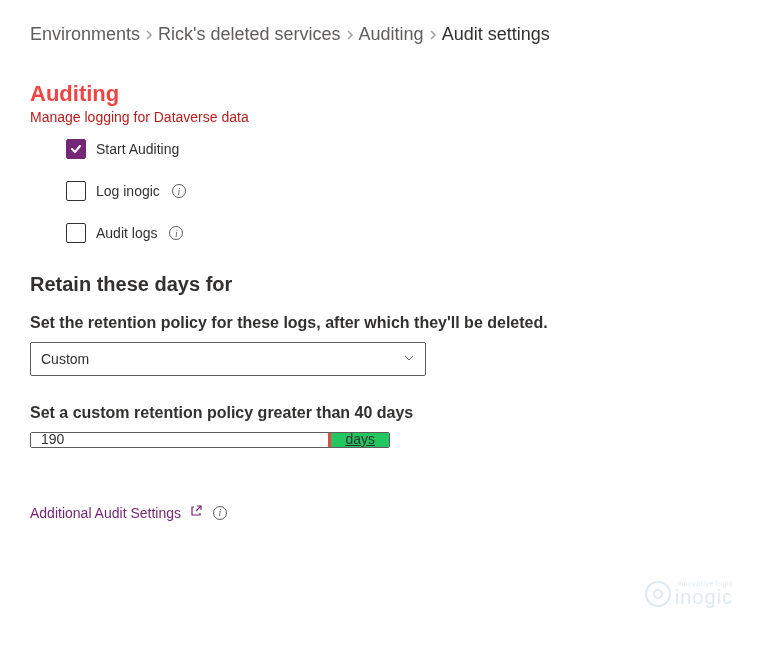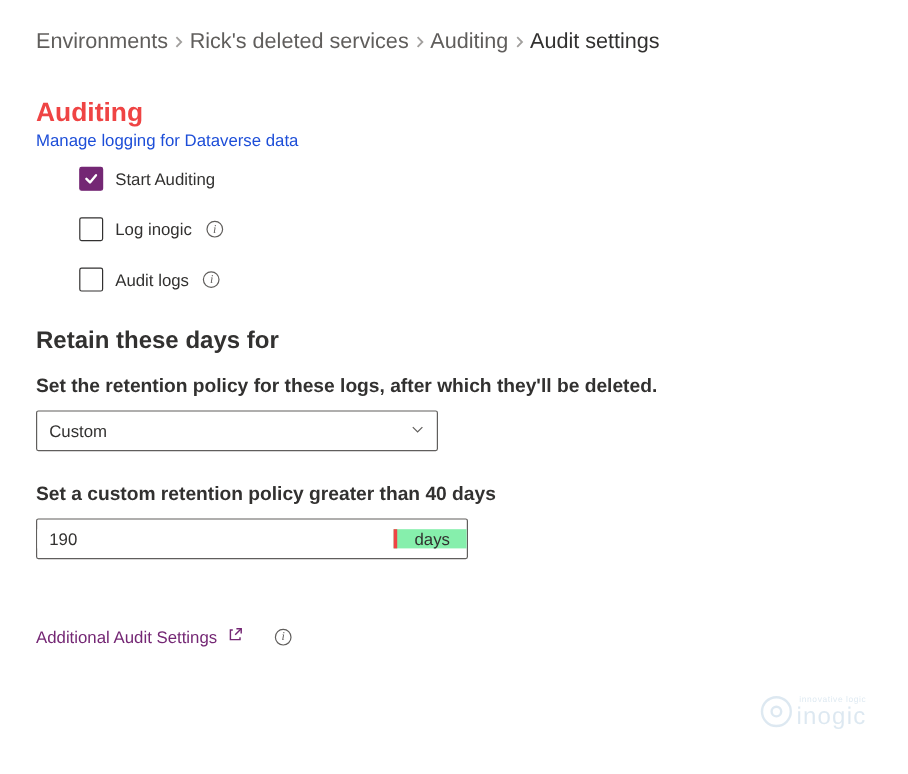--- a/index.html
+++ b/index.html
@@ -35,21 +35,21 @@
       font-size: 14px;
     }
     .page-title {
       font-size: 22px;
       font-weight: 600;
       color: #ef4444;
       margin-bottom: 2px;
     }
     .page-subtitle {
       font-size: 14px;
-      color: #1d4ed8;
+      color: #b91c1c;
       margin-bottom: 14px;
     }
     .checkbox-row {
       display: flex;
       align-items: center;
       gap: 10px;
       margin-bottom: 22px;
       margin-left: 36px;
     }
     .checkbox {
@@ -96,93 +96,95 @@
       margin-top: 30px;
       margin-bottom: 18px;
     }
     .field-label {
       font-size: 16px;
       font-weight: 600;
       color: #323130;
       margin-bottom: 10px;
     }
     .dropdown {
-      width: 335px;
+      width: 396px;
       height: 34px;
       border: 1px solid #605e5c;
       border-radius: 2px;
       display: flex;
       align-items: center;
       justify-content: space-between;
       padding: 0 10px;
       cursor: pointer;
       margin-bottom: 28px;
       background: #fff;
     }
     .dropdown-value {
       font-size: 14px;
       color: #323130;
     }
     .dropdown-chevron {
       color: #605e5c;
     }
     .number-input-wrap {
       width: 360px;
-      height: 34px;
+      height: 16px;
       border: 1px solid #605e5c;
       border-radius: 2px;
       display: flex;
-      align-items: center;
+      align-items: flex-end;
       overflow: hidden;
     }
     .number-input {
       flex: 1;
       border: none;
       padding: 0 10px;
       font-size: 14px;
       color: #323130;
       outline: none;
       font-family: inherit;
     }
     .number-suffix {
-      background: #86efac;
+      background: #22c55e;
       border-left: 3px solid #ef4444;
       display: flex;
       align-items: center;
       padding: 0 14px;
       font-size: 14px;
       color: #323130;
+      text-decoration: underline;
     }
     .link-row {
       margin-top: 56px;
       display: flex;
       align-items: center;
-      gap: 24px;
+      gap: 8px;
     }
     .link {
       color: #742774;
       font-size: 14px;
       cursor: pointer;
       display: flex;
       align-items: center;
       gap: 8px;
     }
     .external-icon svg {
       stroke: #742774;
     }
     .watermark {
       position: absolute;
-      right: 35px;
+      right: 24px;
       top: 580px;
       opacity: 0.25;
       color: #7ba8c9;
       font-size: 20px;
       font-weight: 400;
       letter-spacing: 1px;
       display: flex;
+      align-items: center;
       gap: 4px;
     }
     .watermark-circle {
       width: 26px;
       height: 26px;
       border: 2px solid #7ba8c9;
       border-radius: 50%;
       display: inline-flex;
       align-items: center;
       justify-content: center;

